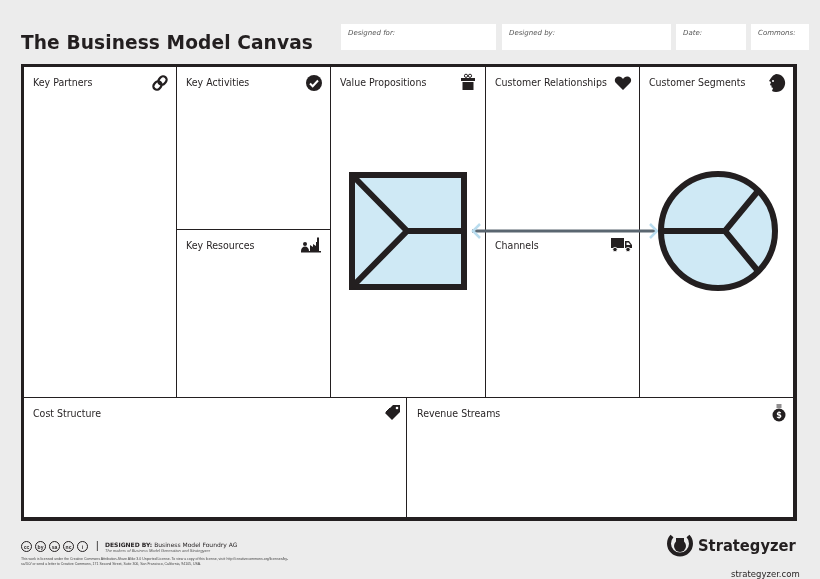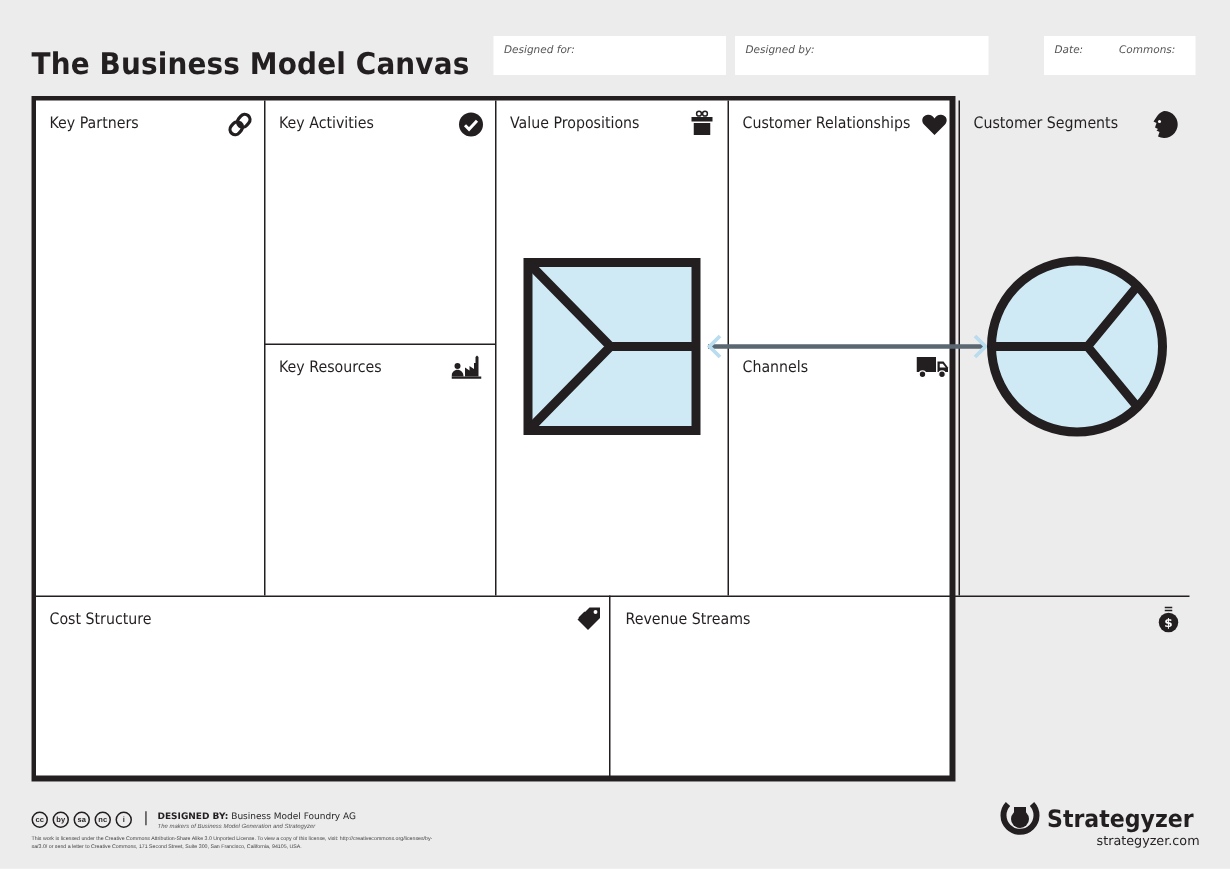--- a/index.html
+++ b/index.html
@@ -1,57 +1,57 @@
 <!DOCTYPE html>
 <html><head>
 <meta charset="utf-8">
 <style>
   * { box-sizing: border-box; margin: 0; padding: 0; }
   html, body { width: 820px; height: 579px; background: #ececec; overflow: hidden; }
   body { position: relative; font-family: "Liberation Sans", sans-serif; color: #231f20; }
 
   .title { position: absolute; left: 21px; top: 30px; font-size: 20px; font-weight: bold; letter-spacing: 0.1px; color: #231f20; font-family: "DejaVu Sans", sans-serif; transform: scaleX(0.93); transform-origin: left center; }
 
-  .meta-box { position: absolute; top: 24px; height: 26px; background: #fff; }
+  .meta-box { position: absolute; top: 24px; height: 26px; background: #fff; margin-left: 12px; }
   .meta-box span { position: absolute; left: 7px; top: 5px; font-size: 7px; font-style: italic; color: #555; font-family: "DejaVu Sans", sans-serif; }
 
-  .canvas { position: absolute; left: 21px; top: 64px; width: 616px; height: 457px; background: #fff; border: 3px solid #231f20; border-right-width: 4px; border-bottom-width: 4px; }
+  .canvas { position: absolute; left: 21px; top: 64px; width: 776px; height: 457px; background: #fff; border: 3px solid #231f20; border-right-width: 4px; border-bottom-width: 4px; }
   .vline { position: absolute; width: 1px; background: #231f20; }
   .hline { position: absolute; height: 1px; background: #231f20; }
 
   .block-label { position: absolute; font-size: 10.5px; color: #231f20; font-family: "DejaVu Sans", sans-serif; transform: scaleX(0.9); transform-origin: left center; white-space: nowrap; }
   .icon { position: absolute; width: 18px; height: 18px; }
   .icon svg { width: 100%; height: 100%; display: block; }
 
   .shape { position: absolute; }
 
   .footer-cc { position: absolute; left: 21px; top: 541px; display: flex; gap: 3px; align-items: center; }
   .cc-circle { width: 11px; height: 11px; border: 1.3px solid #231f20; border-radius: 50%; font-size: 5px; font-weight: bold; display: flex; align-items: center; justify-content: center; }
   .footer-sep { position: absolute; left: 96px; top: 540px; font-size: 10px; color: #231f20; }
   .designed-by { position: absolute; left: 105px; top: 541px; font-size: 6px; font-family: "DejaVu Sans", sans-serif; color: #231f20; }
   .designed-by b { font-weight: bold; }
   .designed-sub { position: absolute; left: 105px; top: 548px; font-size: 4px; font-style: italic; color: #555; }
   .license { position: absolute; left: 21px; top: 557px; width: 270px; font-size: 3.5px; line-height: 5px; color: #444; }
 
   .logo { position: absolute; left: 666px; top: 532px; width: 28px; height: 26px; }
   .logo-text { position: absolute; left: 698px; top: 536px; font-size: 16px; font-weight: bold; color: #231f20; font-family: "DejaVu Sans", sans-serif; transform: scaleX(0.92); transform-origin: left center; }
-  .logo-url { position: absolute; left: 731px; top: 556px; font-size: 8.5px; color: #231f20; font-family: "DejaVu Sans", sans-serif; text-align: center; }
+  .logo-url { position: absolute; left: 731px; top: 569px; font-size: 8.5px; color: #231f20; font-family: "DejaVu Sans", sans-serif; text-align: center; }
 </style>
 </head>
 <body>
 
 <div class="title">The Business Model Canvas</div>
 
 <div class="meta-box" style="left:329px;width:155px;">
     <span>Designed for:</span>
   </div>
 <div class="meta-box" style="left:490px;width:169px;">
     <span>Designed by:</span>
   </div>
-<div class="meta-box" style="left:696px;width:47px;">
+<div class="meta-box" style="left:664px;width:70px;">
     <span>Date:</span>
   </div>
 <div class="meta-box" style="left:739px;width:58px;">
     <span>Commons:</span>
   </div>
 
 <div class="canvas">
 
   <div class="vline" style="left:152px;top:0;height:330px;"></div>
   <div class="vline" style="left:306px;top:0;height:330px;"></div>

